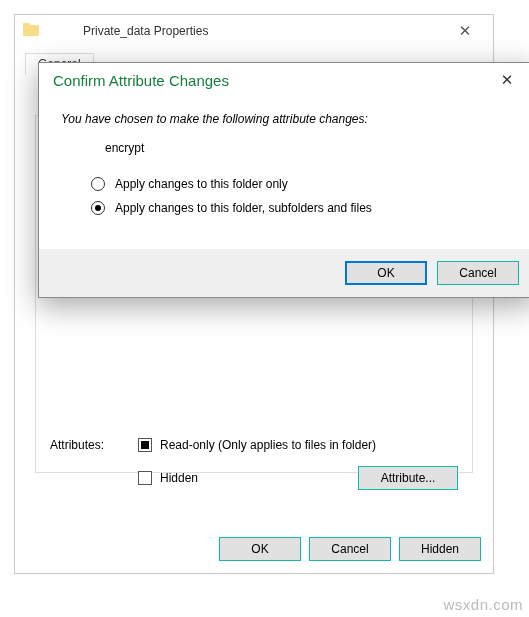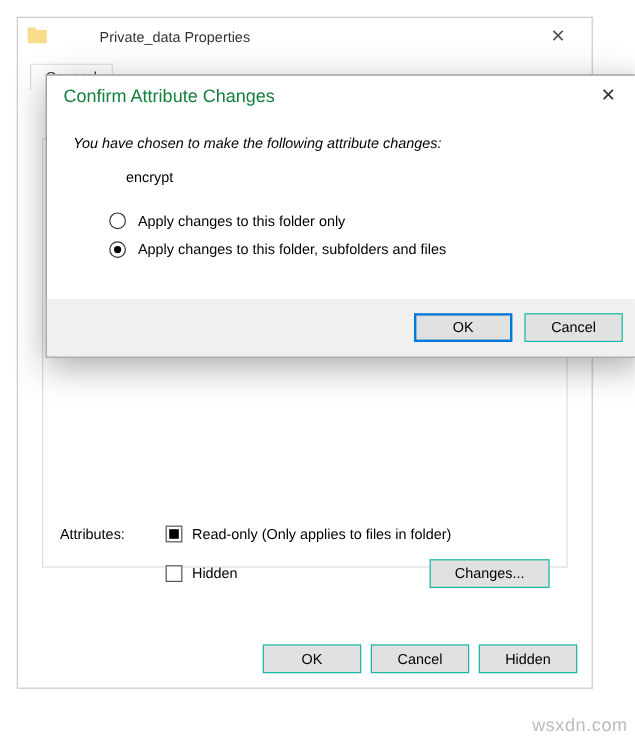--- a/index.html
+++ b/index.html
@@ -220,21 +220,21 @@
           <span class="cb indet"></span>
           <span>Read-only (Only applies to files in folder)</span>
         </span>
       </div>
 
       <div class="attr-row" style="top:350px;">
         <span class="attr-label"></span>
         <span class="cbwrap" style="flex:1;">
           <span class="cb"></span>
           <span style="flex:1;">Hidden</span>
-          <span class="btn" style="min-width:100px;">Changes...</span>
+          <span class="btn" style="min-width:100px;">Attribute...</span>
         </span>
       </div>
 
     </div>
   </div>
 
   <div class="prop-buttons">
     <div class="btn">OK</div>
     <div class="btn">Cancel</div>
     <div class="btn">Hidden</div>

